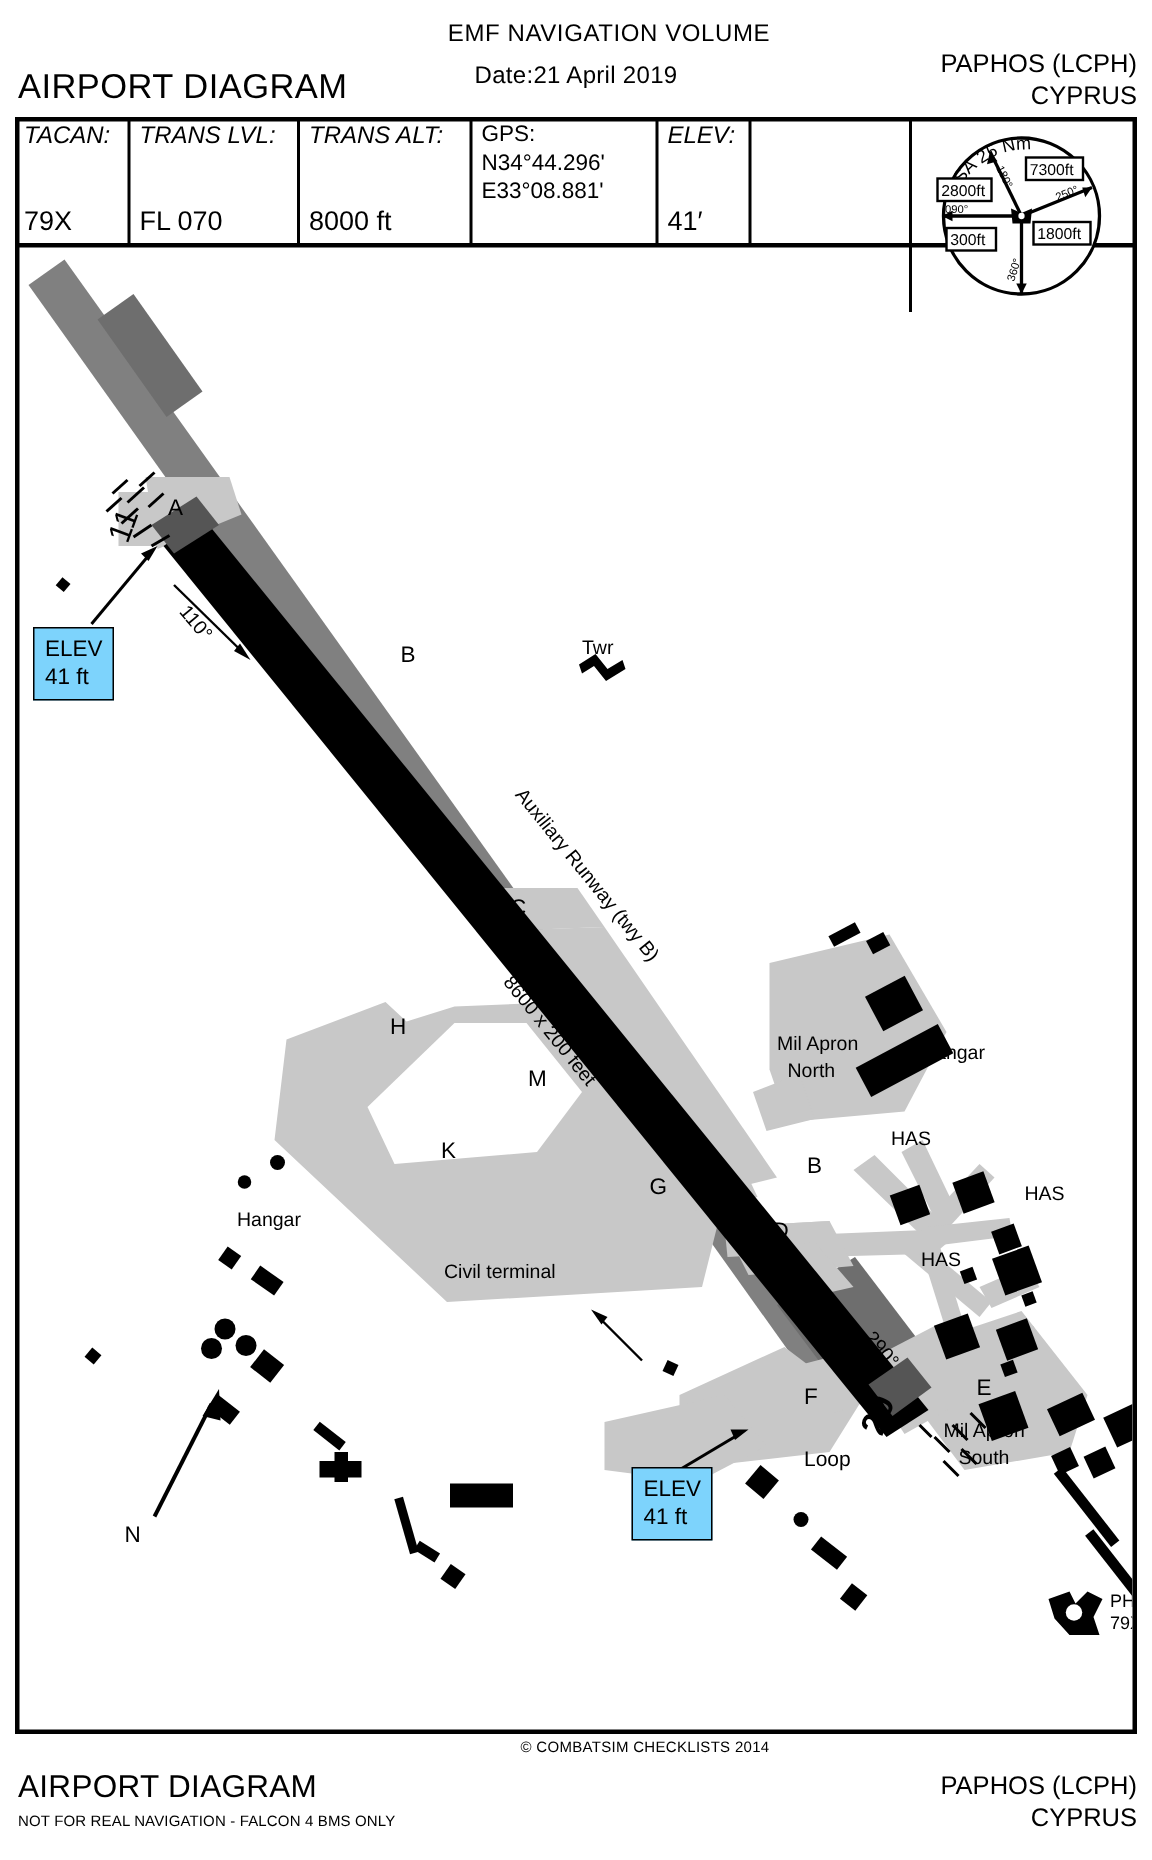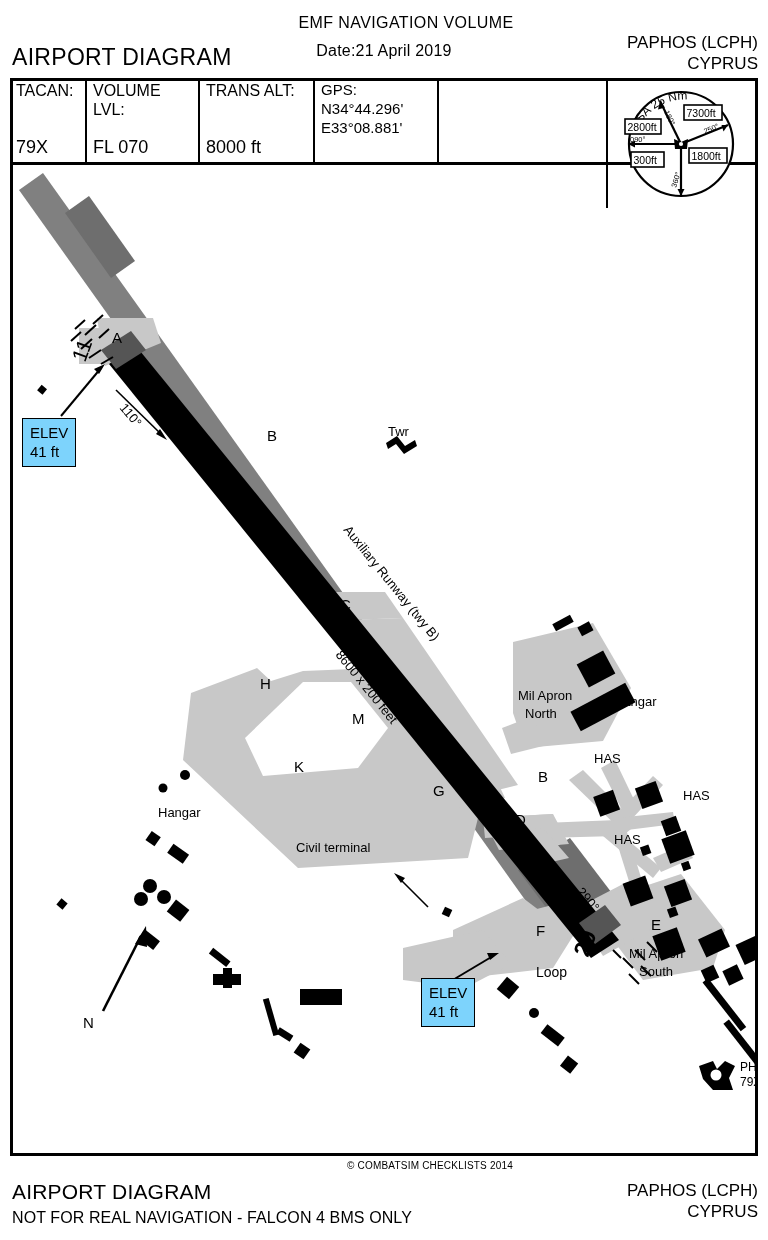--- a/index.html
+++ b/index.html
@@ -14,21 +14,21 @@
   #hdr-title{left:12px;top:44px;font-size:23px;letter-spacing:.3px;}
   #hdr-date{left:0;top:42px;width:768px;text-align:center;font-size:16px;font-weight:normal;letter-spacing:.2px;}
   #hdr-ap{right:10px;top:32px;text-align:right;font-size:17px;line-height:21px;}
 
   
   #frame{left:10px;top:78px;width:748px;height:1078px;border:3px solid #000;box-sizing:border-box;}
   #tablerow{left:10px;top:78px;width:748px;height:87px;box-sizing:border-box;
             border-bottom:3px solid #000;display:flex;}
   .tcell{border-right:2px solid #000;box-sizing:border-box;padding:3px 6px 0 6px;position:relative;}
   .tcell:last-child{border-right:none;}
-  .tk{font-size:16px;line-height:19px;}
+  .tk{font-size:16px;line-height:19px;font-style:italic;}
   .tv{font-size:18px;position:absolute;left:6px;bottom:4px;}
   .freqs{font-size:12.5px;line-height:15.6px;letter-spacing:-.2px;}
   .gpsline{font-size:15px;line-height:19px;}
 
   
   #msa{right:10px;top:78px;width:152px;height:130px;border-left:2px solid #000;box-sizing:border-box;}
   #msa svg{display:block;}
   .msabox{fill:#fff;stroke:#000;stroke-width:1.6;}
   .msatxt{font-family:"Liberation Sans",sans-serif;font-size:10.5px;fill:#000;}
   .msadeg{font-family:"Liberation Sans",sans-serif;font-size:7.5px;fill:#000;}
@@ -39,21 +39,21 @@
   #map svg{display:block;}
   .lbl{font-family:"Liberation Sans",sans-serif;fill:#000;}
 
   
   .elevbox{border:1.6px solid #000;background:#7dd3fc;padding:4px 7px 5px 7px;
            font-size:15px;line-height:19px;}
 
   
   #copy{left:0;top:1160px;width:768px;text-align:center;font-size:10px;letter-spacing:.2px;margin-left:46px;}
   #f-title{left:12px;top:1180px;font-size:21px;letter-spacing:.2px;}
-  #f-sub{left:12px;top:1209px;font-size:16px;letter-spacing:.1px;}
+  #f-sub{left:12px;top:1209px;font-size:10px;letter-spacing:.1px;}
   #f-ap{right:10px;top:1180px;text-align:right;font-size:17px;line-height:21px;}
 </style>
 </head>
 <body>
 
 <div class="abs" id="hdr-volume">EMF NAVIGATION VOLUME</div>
 
 <div class="abs" id="hdr-title">AIRPORT DIAGRAM</div>
 
 <div class="abs" id="hdr-date">
@@ -69,35 +69,39 @@
 
 <div class="abs" id="tablerow">
 
   <div class="tcell" style="width:77px">
     <div class="tk">TACAN:</div>
     <div class="tv">79X</div>
   </div>
 
 
   <div class="tcell" style="width:113px">
-    <div class="tk">VOLUME LVL:</div>
+    <div class="tk">TRANS LVL:</div>
     <div class="tv">FL 070</div>
   </div>
 
   <div class="tcell" style="width:115px">
     <div class="tk">TRANS ALT:</div>
     <div class="tv">8000 ft</div>
   </div>
 
   <div class="tcell" style="width:124px;padding-top:2px">
     <div class="gpsline">GPS:</div>
     <div class="gpsline">N34°44.296'</div>
     <div class="gpsline">E33°08.881'</div>
   </div>
 
+  <div class="tcell" style="width:62px">
+    <div class="tk">ELEV:</div>
+    <div class="tv">41′</div>
+  </div>
 
   <div class="tcell" style="width:144px;padding:0"></div>
 </div>
 
 <div class="abs" id="msa">
   <svg width="150" height="128" viewBox="0 0 150 128">
     <circle cx="73" cy="66" r="52" fill="#fff" stroke="#000" stroke-width="2.2"></circle>
 
     <line x1="73" y1="66" x2="52" y2="23" stroke="#000" stroke-width="2.2"></line>
     <line x1="73" y1="66" x2="120" y2="47" stroke="#000" stroke-width="2.2"></line>

